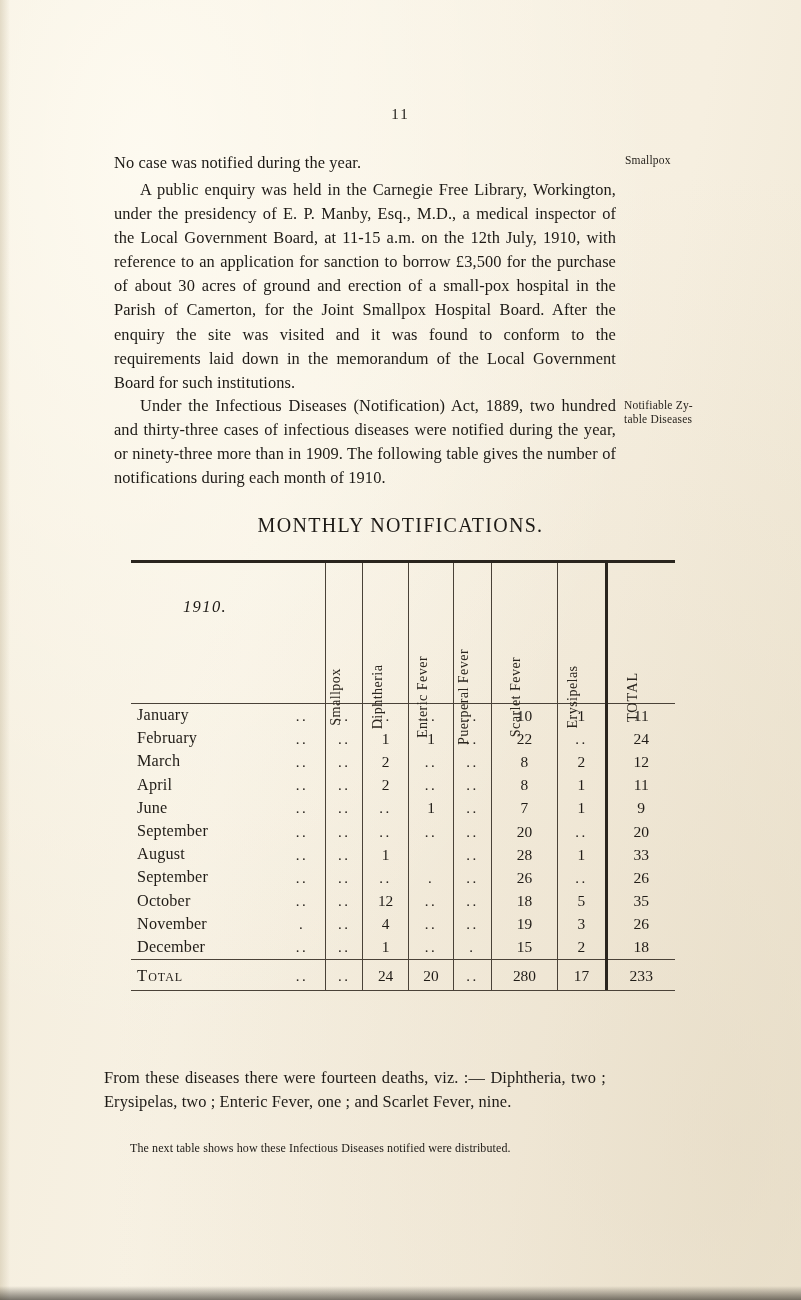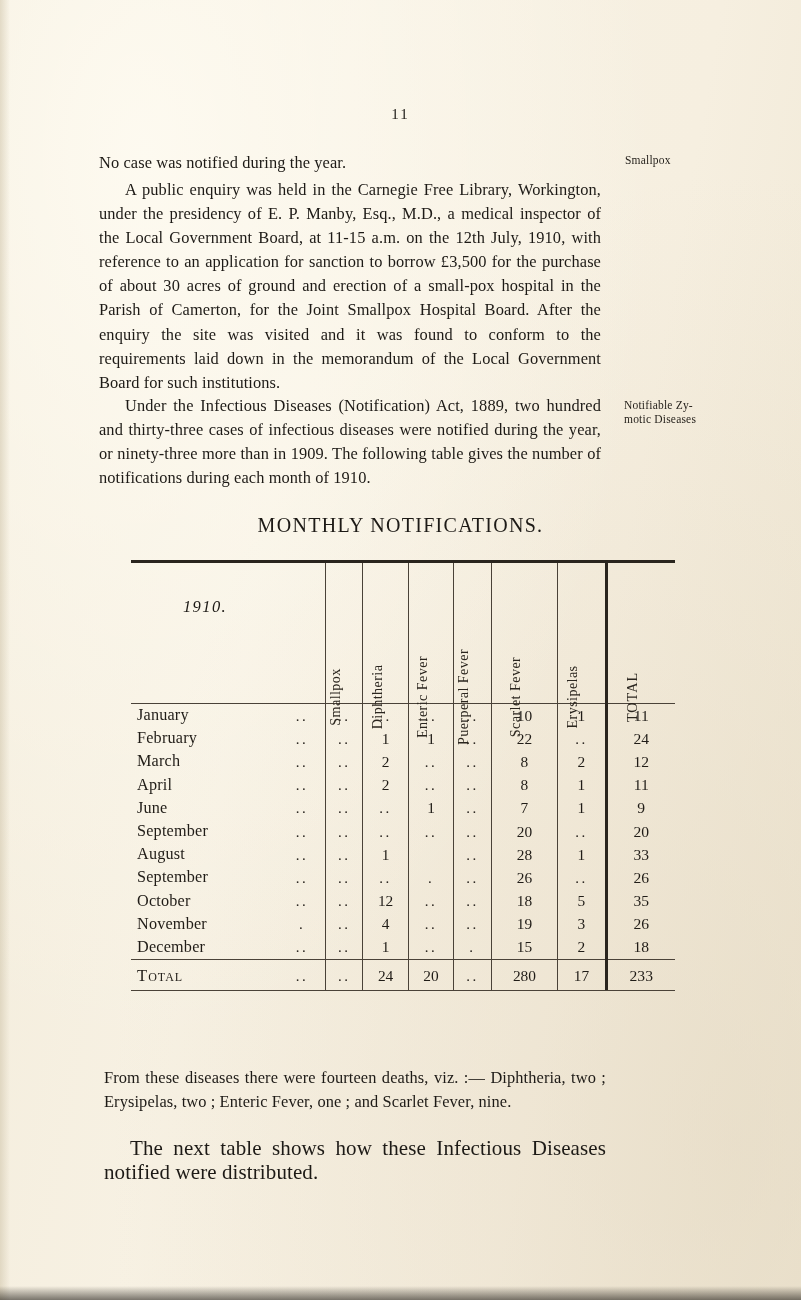--- a/index.html
+++ b/index.html
@@ -37,21 +37,21 @@
     font-size:11.5px;
     line-height:1.22;
     letter-spacing:.2px;
     color:#221e19;
   }
   #note-smallpox{left:625px;top:133px;}
   #note-zymotic{left:624px;top:378px;width:170px;}
 
   .body-col{
     position:absolute;
-    left:99px;width:502px;
+    left:114px;width:502px;
     font-size:16.4px;
     line-height:24.1px;
     text-align:justify;
     text-justify:inter-word;
     letter-spacing:.1px;
   }
   #para-1{top:131px;}
   #para-2{top:158px;}
   #para-3{top:374px;}
   .indent{text-indent:26px;}
@@ -132,21 +132,21 @@
     font-size:16.6px;
     letter-spacing:1px;
   }
   #rule-bottom{
     border-top:1.3px solid #4a4238;
     height:0;width:544px;
   }
 
   #tail{position:absolute;left:104px;top:1046px;width:502px;}
   #para-4{font-size:16.4px;line-height:24.1px;text-align:justify;letter-spacing:.1px;}
-  #para-5{font-size:21px;line-height:24.1px;text-align:justify;letter-spacing:.1px;margin-top:22px;text-indent:26px;}
+  #para-5{font-size:12px;line-height:24.1px;text-align:justify;letter-spacing:.1px;margin-top:22px;text-indent:26px;}
 
   #bottom-shadow{
     position:absolute;left:0;bottom:0;width:801px;height:14px;
     background:linear-gradient(0deg,#120f0b 0%,rgba(18,15,11,0) 100%);
     opacity:.55;pointer-events:none;
   }
 </style>
 </head>
 <body>
 
@@ -154,21 +154,21 @@
 <div id="edge"></div>
 
 <div id="content">
 
   <div class="folio">11</div>
 
   <div class="margin-note" id="note-smallpox">Smallpox</div>
 
   <div class="margin-note" id="note-zymotic">
     <div>Notifiable Zy-</div>
-    <div>motic Diseases</div>
+    <div>table Diseases</div>
   </div>
 
   <div class="body-col" id="para-1">No case was notified during the year.</div>
 
   <div class="body-col indent" id="para-2">A public enquiry was held in the Carnegie Free Library, Workington, under the presidency of E. P. Manby, Esq., M.D., a medical inspector of the Local Government Board, at 11-15 a.m. on the 12th July, 1910, with reference to an application for sanction to borrow £3,500 for the purchase of about 30 acres of ground and erection of a small-pox hospital in the Parish of Camerton, for the Joint Smallpox Hospital Board. After the enquiry the site was visited and it was found to conform to the requirements laid down in the memorandum of the Local Government Board for such institutions.</div>
 
   <div class="body-col indent" id="para-3">Under the Infectious Diseases (Notification) Act, 1889, two hundred and thirty-three cases of infectious diseases were notified during the year, or ninety-three more than in 1909. The following table gives the number of notifications during each month of 1910.</div>
 
   <div class="table-title">MONTHLY NOTIFICATIONS.</div>
 

